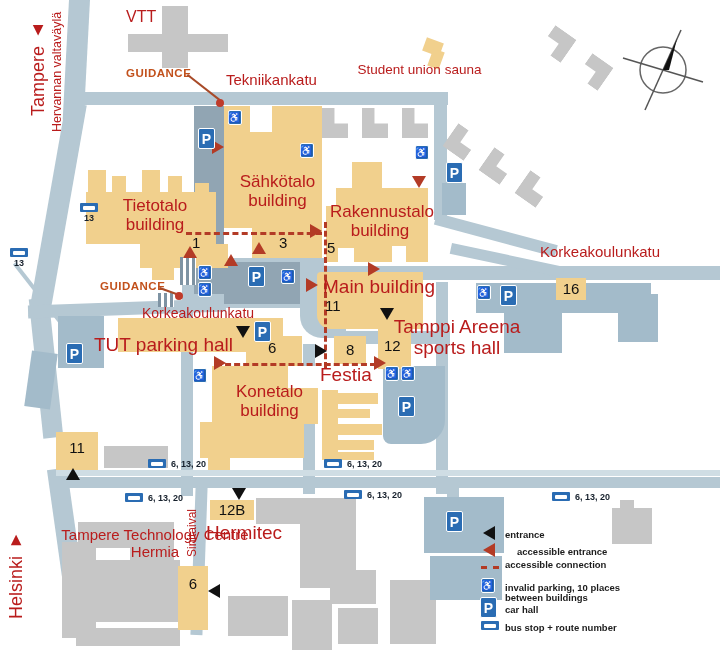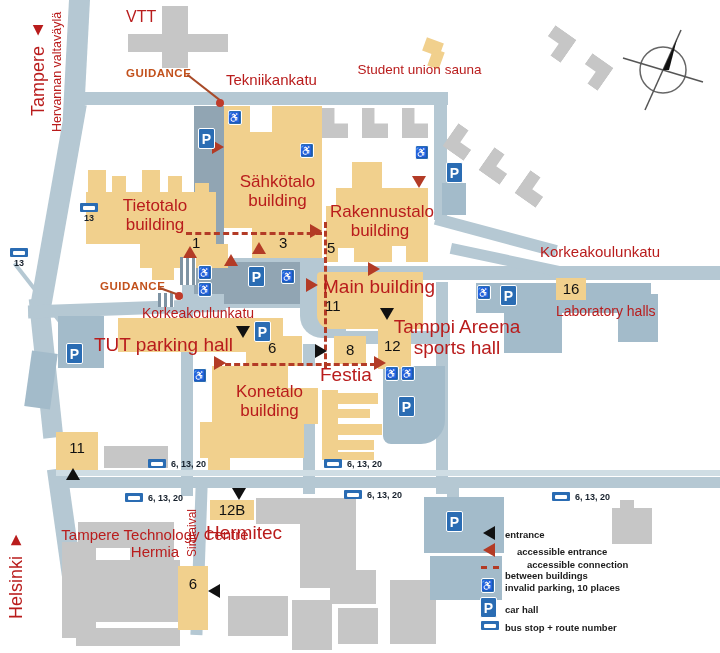--- a/index.html
+++ b/index.html
@@ -266,21 +266,20 @@
 
   <div class="abs lbl" style="left:126px;top:8px;font-size:16px;">VTT</div>
   <div class="abs lbl" style="left:226px;top:72px;font-size:15px;">Tekniikankatu</div>
   <div class="abs lbl" style="left:352px;top:62px;width:135px;font-size:13.5px;">Student union sauna</div>
   <div class="abs lbl" style="left:230px;top:172px;width:95px;font-size:17px;">Sähkötalo building</div>
   <div class="abs lbl" style="left:96px;top:196px;width:118px;font-size:17px;">Tietotalo building</div>
   <div class="abs lbl" style="left:330px;top:202px;width:100px;font-size:17px;">Rakennustalo building</div>
   <div class="abs lbl" style="left:540px;top:244px;font-size:15px;">Korkeakoulunkatu</div>
   <div class="abs lbl" style="left:323px;top:276px;width:120px;font-size:19px;text-align:left;">Main building</div>
   <div class="abs lbl" style="left:142px;top:306px;font-size:14px;">Korkeakoulunkatu</div>
-  <div class="abs lbl" style="left:556px;top:304px;width:120px;font-size:14px;text-align:left;">Laboratory halls</div>
   <div class="abs lbl" style="left:392px;top:316px;width:130px;font-size:19px;">Tamppi Areena sports hall</div>
   <div class="abs lbl" style="left:94px;top:334px;width:196px;font-size:19px;text-align:left;">TUT parking hall</div>
   <div class="abs lbl" style="left:222px;top:382px;width:95px;font-size:17px;">Konetalo building</div>
   <div class="abs lbl" style="left:320px;top:364px;width:60px;font-size:19px;text-align:left;">Festia</div>
   <div class="abs lbl" style="left:206px;top:522px;width:110px;font-size:19px;text-align:left;">Hermitec</div>
   <div class="abs lbl" style="left:55px;top:527px;width:200px;font-size:15px;">Tampere Technology Centre Hermia</div>
 
   <div class="abs lbl num" style="left:192px;top:235px;">1</div>
   <div class="abs lbl num" style="left:279px;top:235px;">3</div>
   <div class="abs lbl num" style="left:327px;top:240px;">5</div>
@@ -298,22 +297,22 @@
     <line x1="30" y1="88" x2="66" y2="8" stroke="#555" stroke-width="1.5"></line>
     <line x1="8" y1="36" x2="88" y2="60" stroke="#555" stroke-width="1.5"></line>
     <polygon points="48,48 62,17 54,48" fill="#111"></polygon>
   </svg>
 
   <div class="abs tri l" style="left:483px;top:526px;"></div>
   <div class="abs legend-txt" style="left:505px;top:529px;">entrance</div>
   <div class="abs tri red l" style="left:483px;top:543px;"></div>
   <div class="abs legend-txt" style="left:505px;top:546px;margin-left:12px;">accessible entrance</div>
   <div class="abs dash-h" style="left:481px;top:566px;width:18px;"></div>
-  <div class="abs legend-txt" style="left:527px;top:559px;">accessible connection</div>
-  <div class="abs legend-txt" style="left:505px;top:570px;">between buildings</div>
+  <div class="abs legend-txt" style="left:505px;top:559px;">accessible connection</div>
+  <div class="abs legend-txt" style="left:505px;top:592px;">between buildings</div>
   <div class="abs badge abadge" style="left:481px;top:578px;">
       <span>♿</span>
     </div>
   <div class="abs legend-txt" style="left:505px;top:582px;">invalid parking, 10 places</div>
   <div class="abs badge pbadge" style="left:480px;top:597px;">
       <span>P</span>
     </div>
   <div class="abs legend-txt" style="left:505px;top:604px;">car hall</div>
   <div class="abs bus" style="left:481px;top:621px;">
       <i></i>

